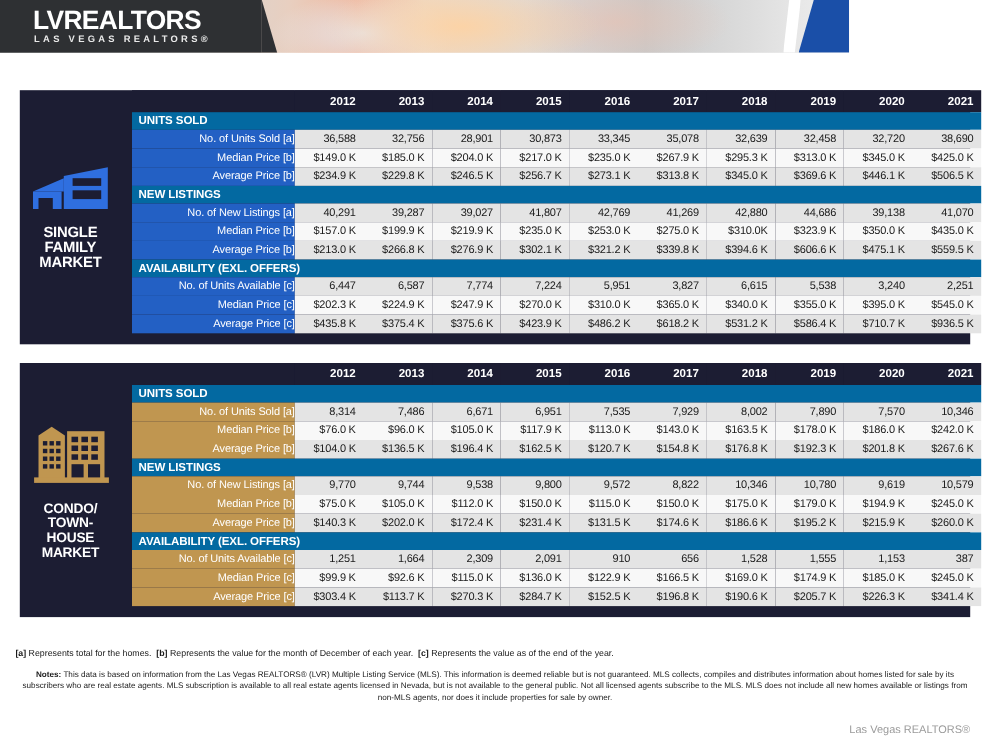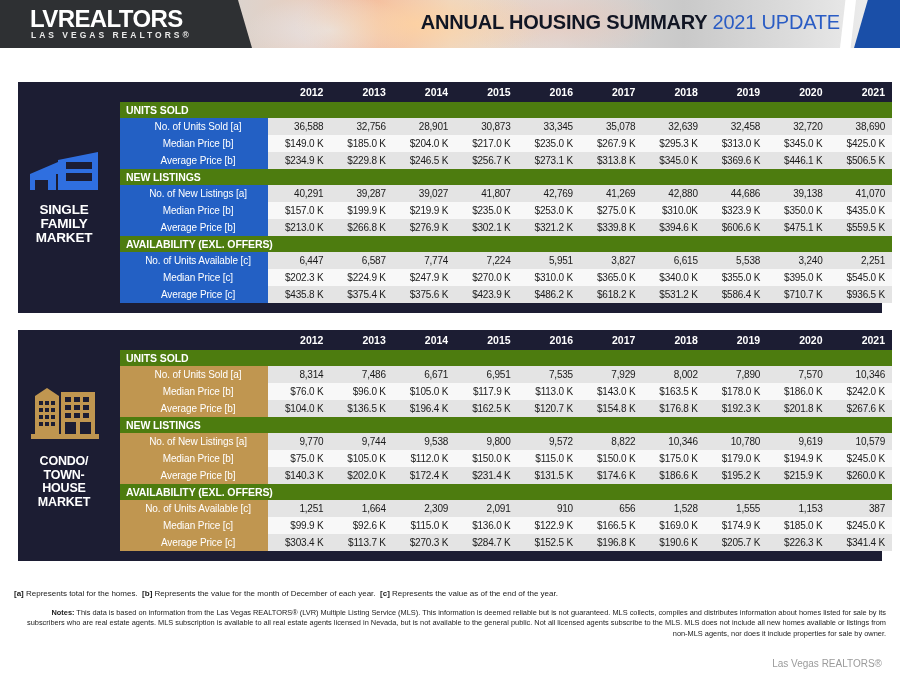--- a/index.html
+++ b/index.html
@@ -6,21 +6,21 @@
   html, body {
     width: 900px; height: 679px;
     background: #ffffff;
     font-family: "Liberation Sans", sans-serif;
     overflow: hidden;
   }
 
   
   .banner {
     position: relative;
-    width: 900px; height: 48px;
+    width: 772px; height: 48px;
     background: linear-gradient(90deg,
         #9a9a9a 0%, #b7b7b7 12%, #d8d5d2 24%,
         #e8cfc0 34%, #f0b9a0 42%, #ecd9c8 50%,
         #dedad8 62%, #c9c9c9 76%, #dcdcdc 88%, #f2f2f2 100%);
     overflow: hidden;
   }
   .banner-blur {
     position: absolute; inset: 0;
     background: radial-gradient(ellipse 180px 60px at 420px 24px, rgba(255,210,160,.85), rgba(255,255,255,0) 70%),
                 radial-gradient(ellipse 120px 50px at 330px 30px, rgba(230,230,235,.9), rgba(255,255,255,0) 70%),
@@ -94,29 +94,29 @@
   table.t col.yr  { width: 62.4px; }
 
   .hdr-year td {
     background: #1c1d33; color: #ffffff;
     font-size: 10.5px; font-weight: bold;
     text-align: right; padding: 4px 7px 4px 0; height: 20px;
   }
   .hdr-year td.lbl-cell { background: #1c1d33; }
 
   .sec td {
-    background: #4d7c0f; color: #ffffff;
+    background: #0369a1; color: #ffffff;
     font-size: 10.5px; font-weight: bold;
     padding: 2px 0 2px 6px; height: 15px;
     letter-spacing: -0.1px;
   }
 
   .row td { height: 17px; font-size: 10px; }
   .row td.lbl-cell {
-    color: #ffffff; padding-left: 8px; text-align: center;
+    color: #ffffff; padding-left: 8px; text-align: right;
     font-size: 10px; letter-spacing: -0.1px;
   }
   .row td.val {
     text-align: right; padding-right: 7px;
     color: #1a1a1a; letter-spacing: -0.2px;
   }
   
   #sf-block .row td.lbl-cell { background: #2360c4; }
   
   #cd-block .row td.lbl-cell { background: #c09650; }
@@ -125,21 +125,21 @@
   .row.even td.val { background: #f8f8f8; padding-left: 11px; }
 
   
   .footnote {
     position: absolute; left: 14px; top: 588px; width: 870px;
     font-size: 8px; color: #1a1a1a; line-height: 11px;
   }
   .footnote b { font-weight: bold; }
   .notes {
     position: absolute; left: 14px; top: 608px; width: 872px;
-    font-size: 7.4px; color: #1a1a1a; line-height: 10.4px; text-align: right;
+    font-size: 7.4px; color: #1a1a1a; line-height: 10.4px; text-align: center;
   }
   .notes b { font-weight: bold; }
   .footer-brand {
     position: absolute; right: 18px; top: 658px;
     font-size: 10px; color: #9b9b9b;
   }
 </style>
 </head>
 <body>
 
@@ -147,24 +147,20 @@
   <div class="banner-blur"></div>
 
   <div class="logo-plate">
     <div class="logo-main">LVREALTORS</div>
     <div class="logo-sub">LAS VEGAS REALTORS®</div>
   </div>
 
   <div class="banner-wedge2"></div>
   <div class="banner-wedge"></div>
 
-  <div class="banner-title">
-    <span class="title-dark">ANNUAL HOUSING SUMMARY</span>
-    <span class="title-blue">2021 UPDATE</span>
-  </div>
 </div>
 
 <div class="block" id="sf-block">
   <div class="side">
     <span class="icon-wrap">
       <svg width="72" height="42" viewBox="0 0 72 42">
         <path d="M2 24 L28 24 L28 40 L2 40 Z" fill="#2f6fe0"></path>
         <path d="M2 24 L30 12 L30 24 Z" fill="#2f6fe0"></path>
         <path d="M30 10 L70 2 L70 40 L30 40 Z" fill="#2f6fe0"></path>
         <rect x="38" y="12" width="26" height="7" fill="#1c1d33"></rect>

